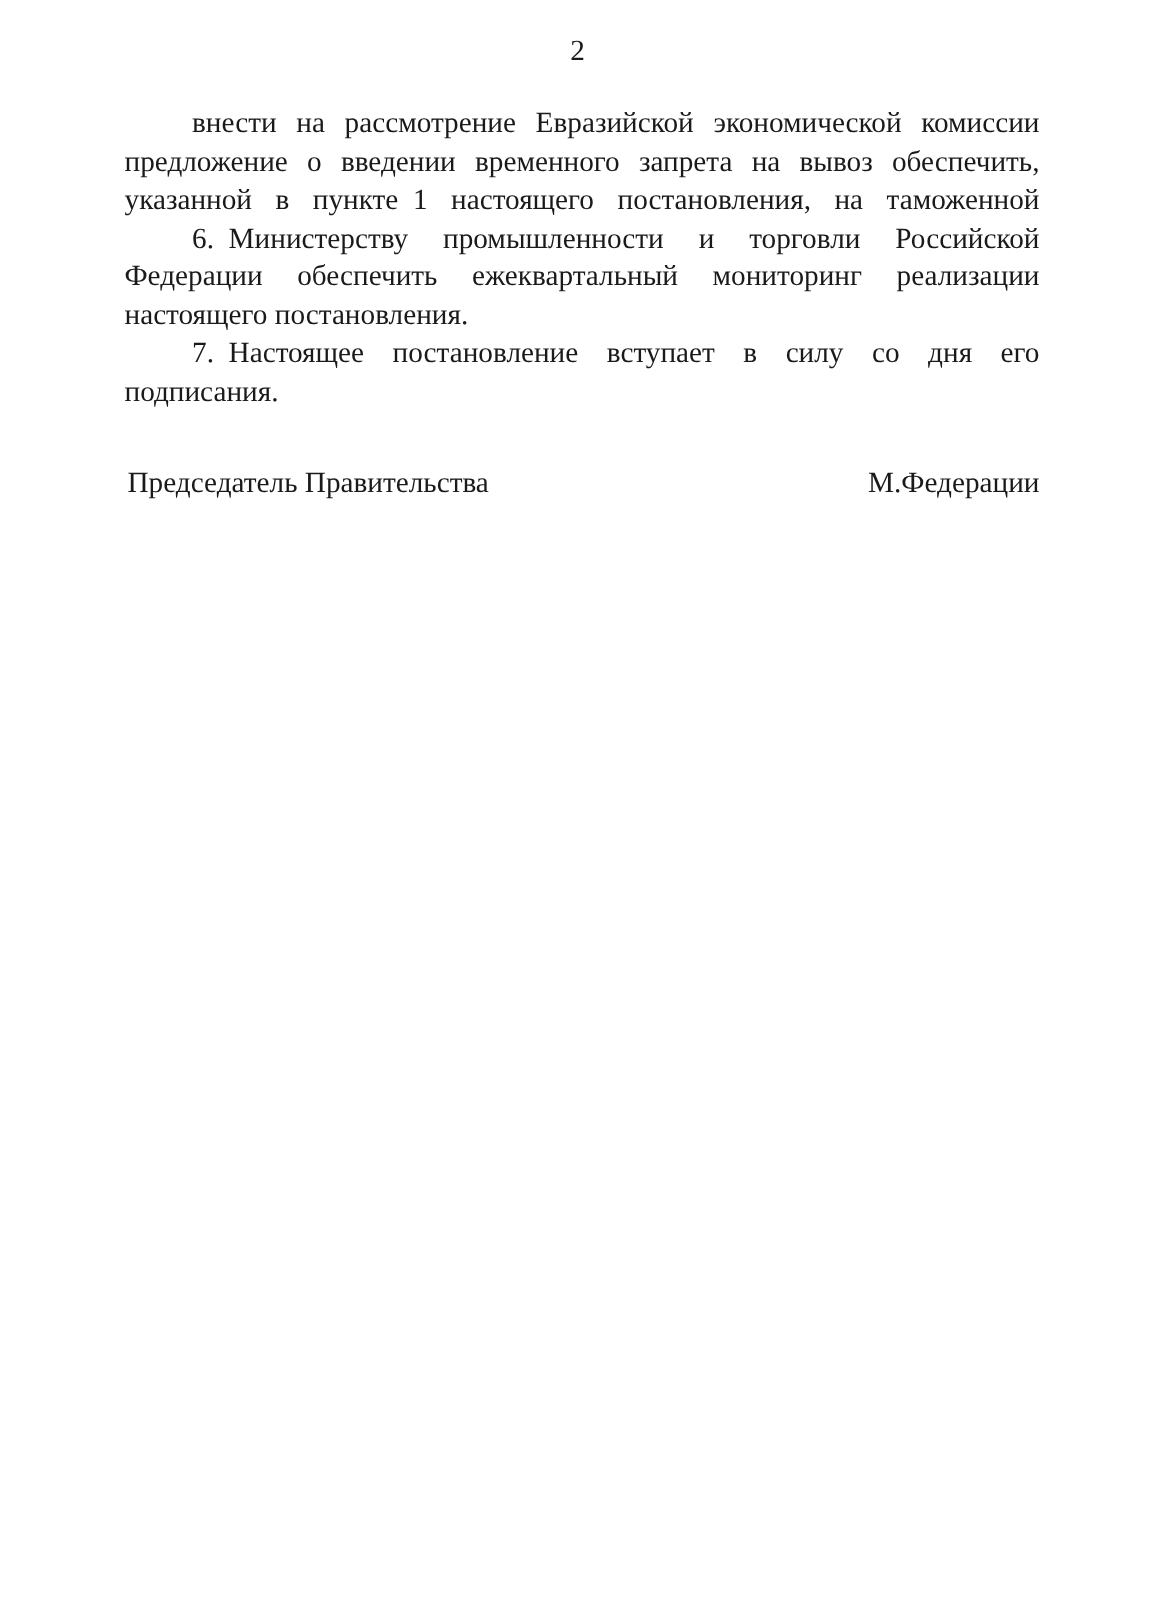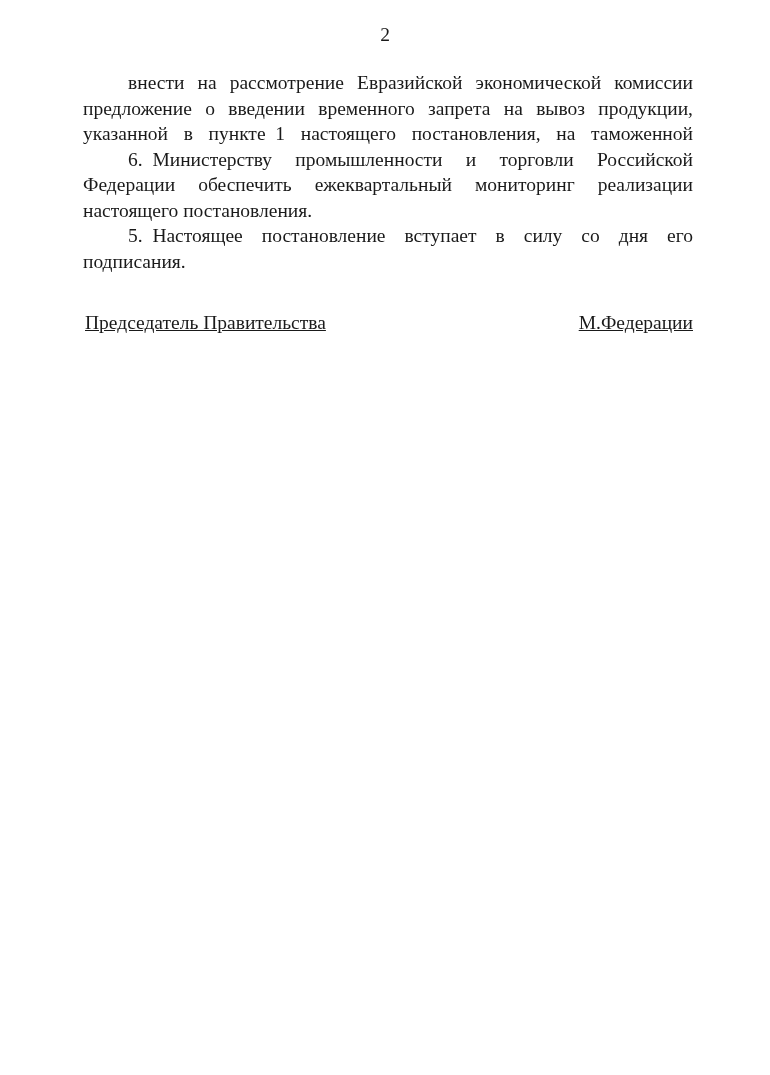--- a/index.html
+++ b/index.html
@@ -36,53 +36,52 @@
     text-align: justify;
     text-align-last: left;
   }
   .indent { text-indent: 45px; }
   .signature {
     margin: 36px 0 0 83px;
     width: 610px;
     display: flex;
     justify-content: space-between;
     align-items: flex-start;
-    text-decoration: underline;
   }
   .sig-title {
     text-align: center;
     padding-left: 2px;
   }
   .sig-name {
     text-align: right;
   }
 </style>
 </head>
 <body>
 
 <div class="page">
 
   <div class="page-number">2</div>
 
   <div class="doc-body">
 
     <div class="para">
       <div class="line indent">внести на рассмотрение Евразийской экономической комиссии</div>
-      <div class="line">предложение о введении временного запрета на вывоз продукции,</div>
+      <div class="line">предложение о введении временного запрета на вывоз обеспечить,</div>
       <div class="line">указанной в пункте 1 настоящего постановления, на таможенной</div>
     </div>
 
     <div class="para">
       <div class="line indent">6. Министерству промышленности и торговли Российской</div>
       <div class="line">Федерации обеспечить ежеквартальный мониторинг реализации</div>
       <div class="line-last">настоящего постановления.</div>
     </div>
 
     <div class="para">
-      <div class="line-last indent">5. Настоящее постановление вступает в силу со дня его подписания.</div>
+      <div class="line-last indent">7. Настоящее постановление вступает в силу со дня его подписания.</div>
     </div>
 
   </div>
 
   <div class="signature">
     <div class="sig-title">
       <div>Председатель Правительства</div>
     </div>
     <div class="sig-name">М.Федерации</div>
   </div>

